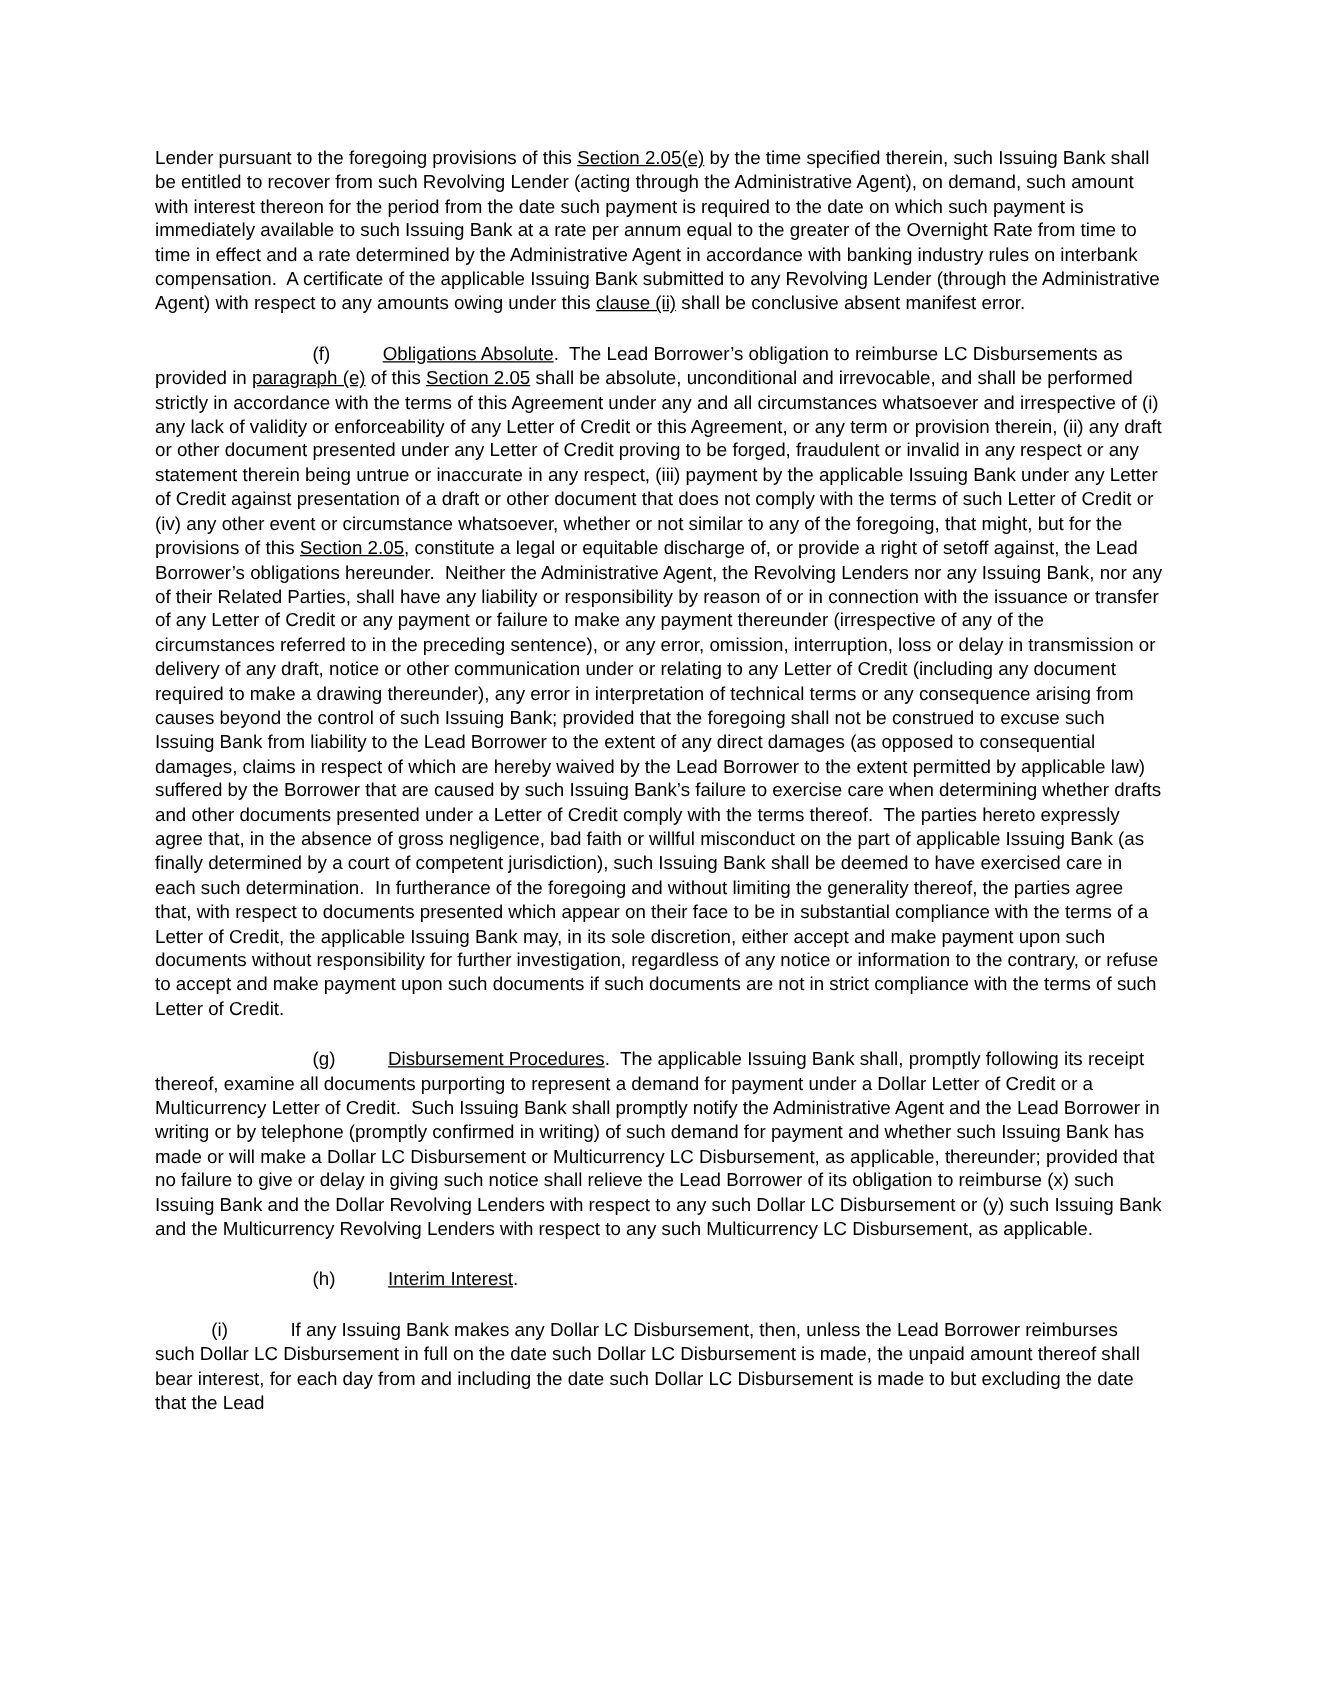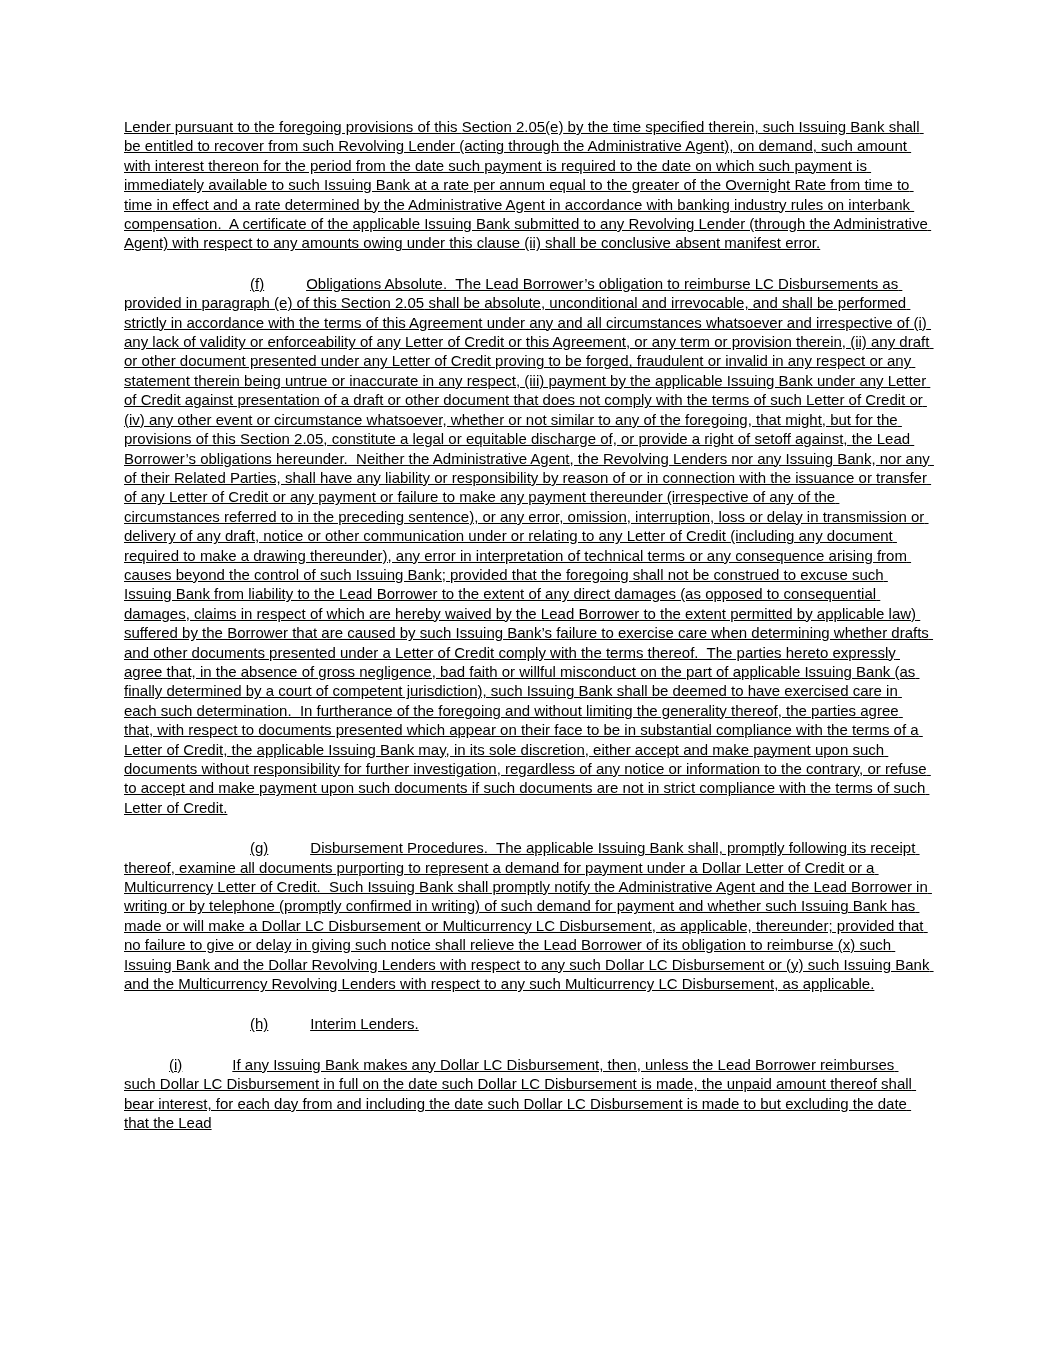--- a/index.html
+++ b/index.html
@@ -16,21 +16,20 @@
     font-family: "Liberation Sans", "DejaVu Sans", sans-serif;
     font-size: 15px;
     line-height: 19.4px;
     overflow: hidden;
     box-sizing: border-box;
     padding: 117px 125px 0 124px;
   }
   p.par {
     margin: 0 0 21px 0;
     text-align: left;
-    text-decoration: underline;
   }
   p.par:last-child { margin-bottom: 16px; }
   .seg { white-space: pre-wrap; }
   .u { text-decoration: underline; }
   .indent-block { margin-left: 126px; }
   .hang { text-indent: 126px; }
   .sub-hang { margin-left: 126px; text-indent: 45px; }
   .tab { display: inline-block; width: 42px; }
   .tab-wide { display: inline-block; width: 50px; }
 </style>
@@ -38,17 +37,17 @@
 <body>
 
 <div class="page">
 
   <p class="par indent-block"><span class="seg">Lender pursuant to the foregoing provisions of this </span><span class="seg u">Section 2.05(e)</span><span class="seg"> by the time specified therein, such Issuing Bank shall be entitled to recover from such Revolving Lender (acting through the Administrative Agent), on demand, such amount with interest thereon for the period from the date such payment is required to the date on which such payment is immediately available to such Issuing Bank at a rate per annum equal to the greater of the Overnight Rate from time to time in effect and a rate determined by the Administrative Agent in accordance with banking industry rules on interbank compensation.  A certificate of the applicable Issuing Bank submitted to any Revolving Lender (through the Administrative Agent) with respect to any amounts owing under this </span><span class="seg u">clause (ii)</span><span class="seg"> shall be conclusive absent manifest error.</span></p>
 
   <p class="par hang"><span class="seg">(f)</span><span class="tab"></span><span class="seg u">Obligations Absolute</span><span class="seg">.  The Lead Borrower’s obligation to reimburse LC Disbursements as provided in </span><span class="seg u">paragraph (e)</span><span class="seg"> of this </span><span class="seg u">Section 2.05</span><span class="seg"> shall be absolute, unconditional and irrevocable, and shall be performed strictly in accordance with the terms of this Agreement under any and all circumstances whatsoever and irrespective of (i) any lack of validity or enforceability of any Letter of Credit or this Agreement, or any term or provision therein, (ii) any draft or other document presented under any Letter of Credit proving to be forged, fraudulent or invalid in any respect or any statement therein being untrue or inaccurate in any respect, (iii) payment by the applicable Issuing Bank under any Letter of Credit against presentation of a draft or other document that does not comply with the terms of such Letter of Credit or (iv) any other event or circumstance whatsoever, whether or not similar to any of the foregoing, that might, but for the provisions of this </span><span class="seg u">Section 2.05</span><span class="seg">, constitute a legal or equitable discharge of, or provide a right of setoff against, the Lead Borrower’s obligations hereunder.  Neither the Administrative Agent, the Revolving Lenders nor any Issuing Bank, nor any of their Related Parties, shall have any liability or responsibility by reason of or in connection with the issuance or transfer of any Letter of Credit or any payment or failure to make any payment thereunder (irrespective of any of the circumstances referred to in the preceding sentence), or any error, omission, interruption, loss or delay in transmission or delivery of any draft, notice or other communication under or relating to any Letter of Credit (including any document required to make a drawing thereunder), any error in interpretation of technical terms or any consequence arising from causes beyond the control of such Issuing Bank; provided that the foregoing shall not be construed to excuse such Issuing Bank from liability to the Lead Borrower to the extent of any direct damages (as opposed to consequential damages, claims in respect of which are hereby waived by the Lead Borrower to the extent permitted by applicable law) suffered by the Borrower that are caused by such Issuing Bank’s failure to exercise care when determining whether drafts and other documents presented under a Letter of Credit comply with the terms thereof.  The parties hereto expressly agree that, in the absence of gross negligence, bad faith or willful misconduct on the part of applicable Issuing Bank (as finally determined by a court of competent jurisdiction), such Issuing Bank shall be deemed to have exercised care in each such determination.  In furtherance of the foregoing and without limiting the generality thereof, the parties agree that, with respect to documents presented which appear on their face to be in substantial compliance with the terms of a Letter of Credit, the applicable Issuing Bank may, in its sole discretion, either accept and make payment upon such documents without responsibility for further investigation, regardless of any notice or information to the contrary, or refuse to accept and make payment upon such documents if such documents are not in strict compliance with the terms of such Letter of Credit.</span></p>
 
   <p class="par hang"><span class="seg">(g)</span><span class="tab"></span><span class="seg u">Disbursement Procedures</span><span class="seg">.  The applicable Issuing Bank shall, promptly following its receipt thereof, examine all documents purporting to represent a demand for payment under a Dollar Letter of Credit or a Multicurrency Letter of Credit.  Such Issuing Bank shall promptly notify the Administrative Agent and the Lead Borrower in writing or by telephone (promptly confirmed in writing) of such demand for payment and whether such Issuing Bank has made or will make a Dollar LC Disbursement or Multicurrency LC Disbursement, as applicable, thereunder; provided that no failure to give or delay in giving such notice shall relieve the Lead Borrower of its obligation to reimburse (x) such Issuing Bank and the Dollar Revolving Lenders with respect to any such Dollar LC Disbursement or (y) such Issuing Bank and the Multicurrency Revolving Lenders with respect to any such Multicurrency LC Disbursement, as applicable.</span></p>
 
-  <p class="par hang"><span class="seg">(h)</span><span class="tab"></span><span class="seg u">Interim Lenders</span><span class="seg">.</span></p>
+  <p class="par hang"><span class="seg">(h)</span><span class="tab"></span><span class="seg u">Interim Interest</span><span class="seg">.</span></p>
 
   <p class="par sub-hang"><span class="seg">(i)</span><span class="tab-wide"></span><span class="seg">If any Issuing Bank makes any Dollar LC Disbursement, then, unless the Lead Borrower reimburses such Dollar LC Disbursement in full on the date such Dollar LC Disbursement is made, the unpaid amount thereof shall bear interest, for each day from and including the date such Dollar LC Disbursement is made to but excluding the date that the Lead</span></p>
 
 </div>
 
 </body></html>

